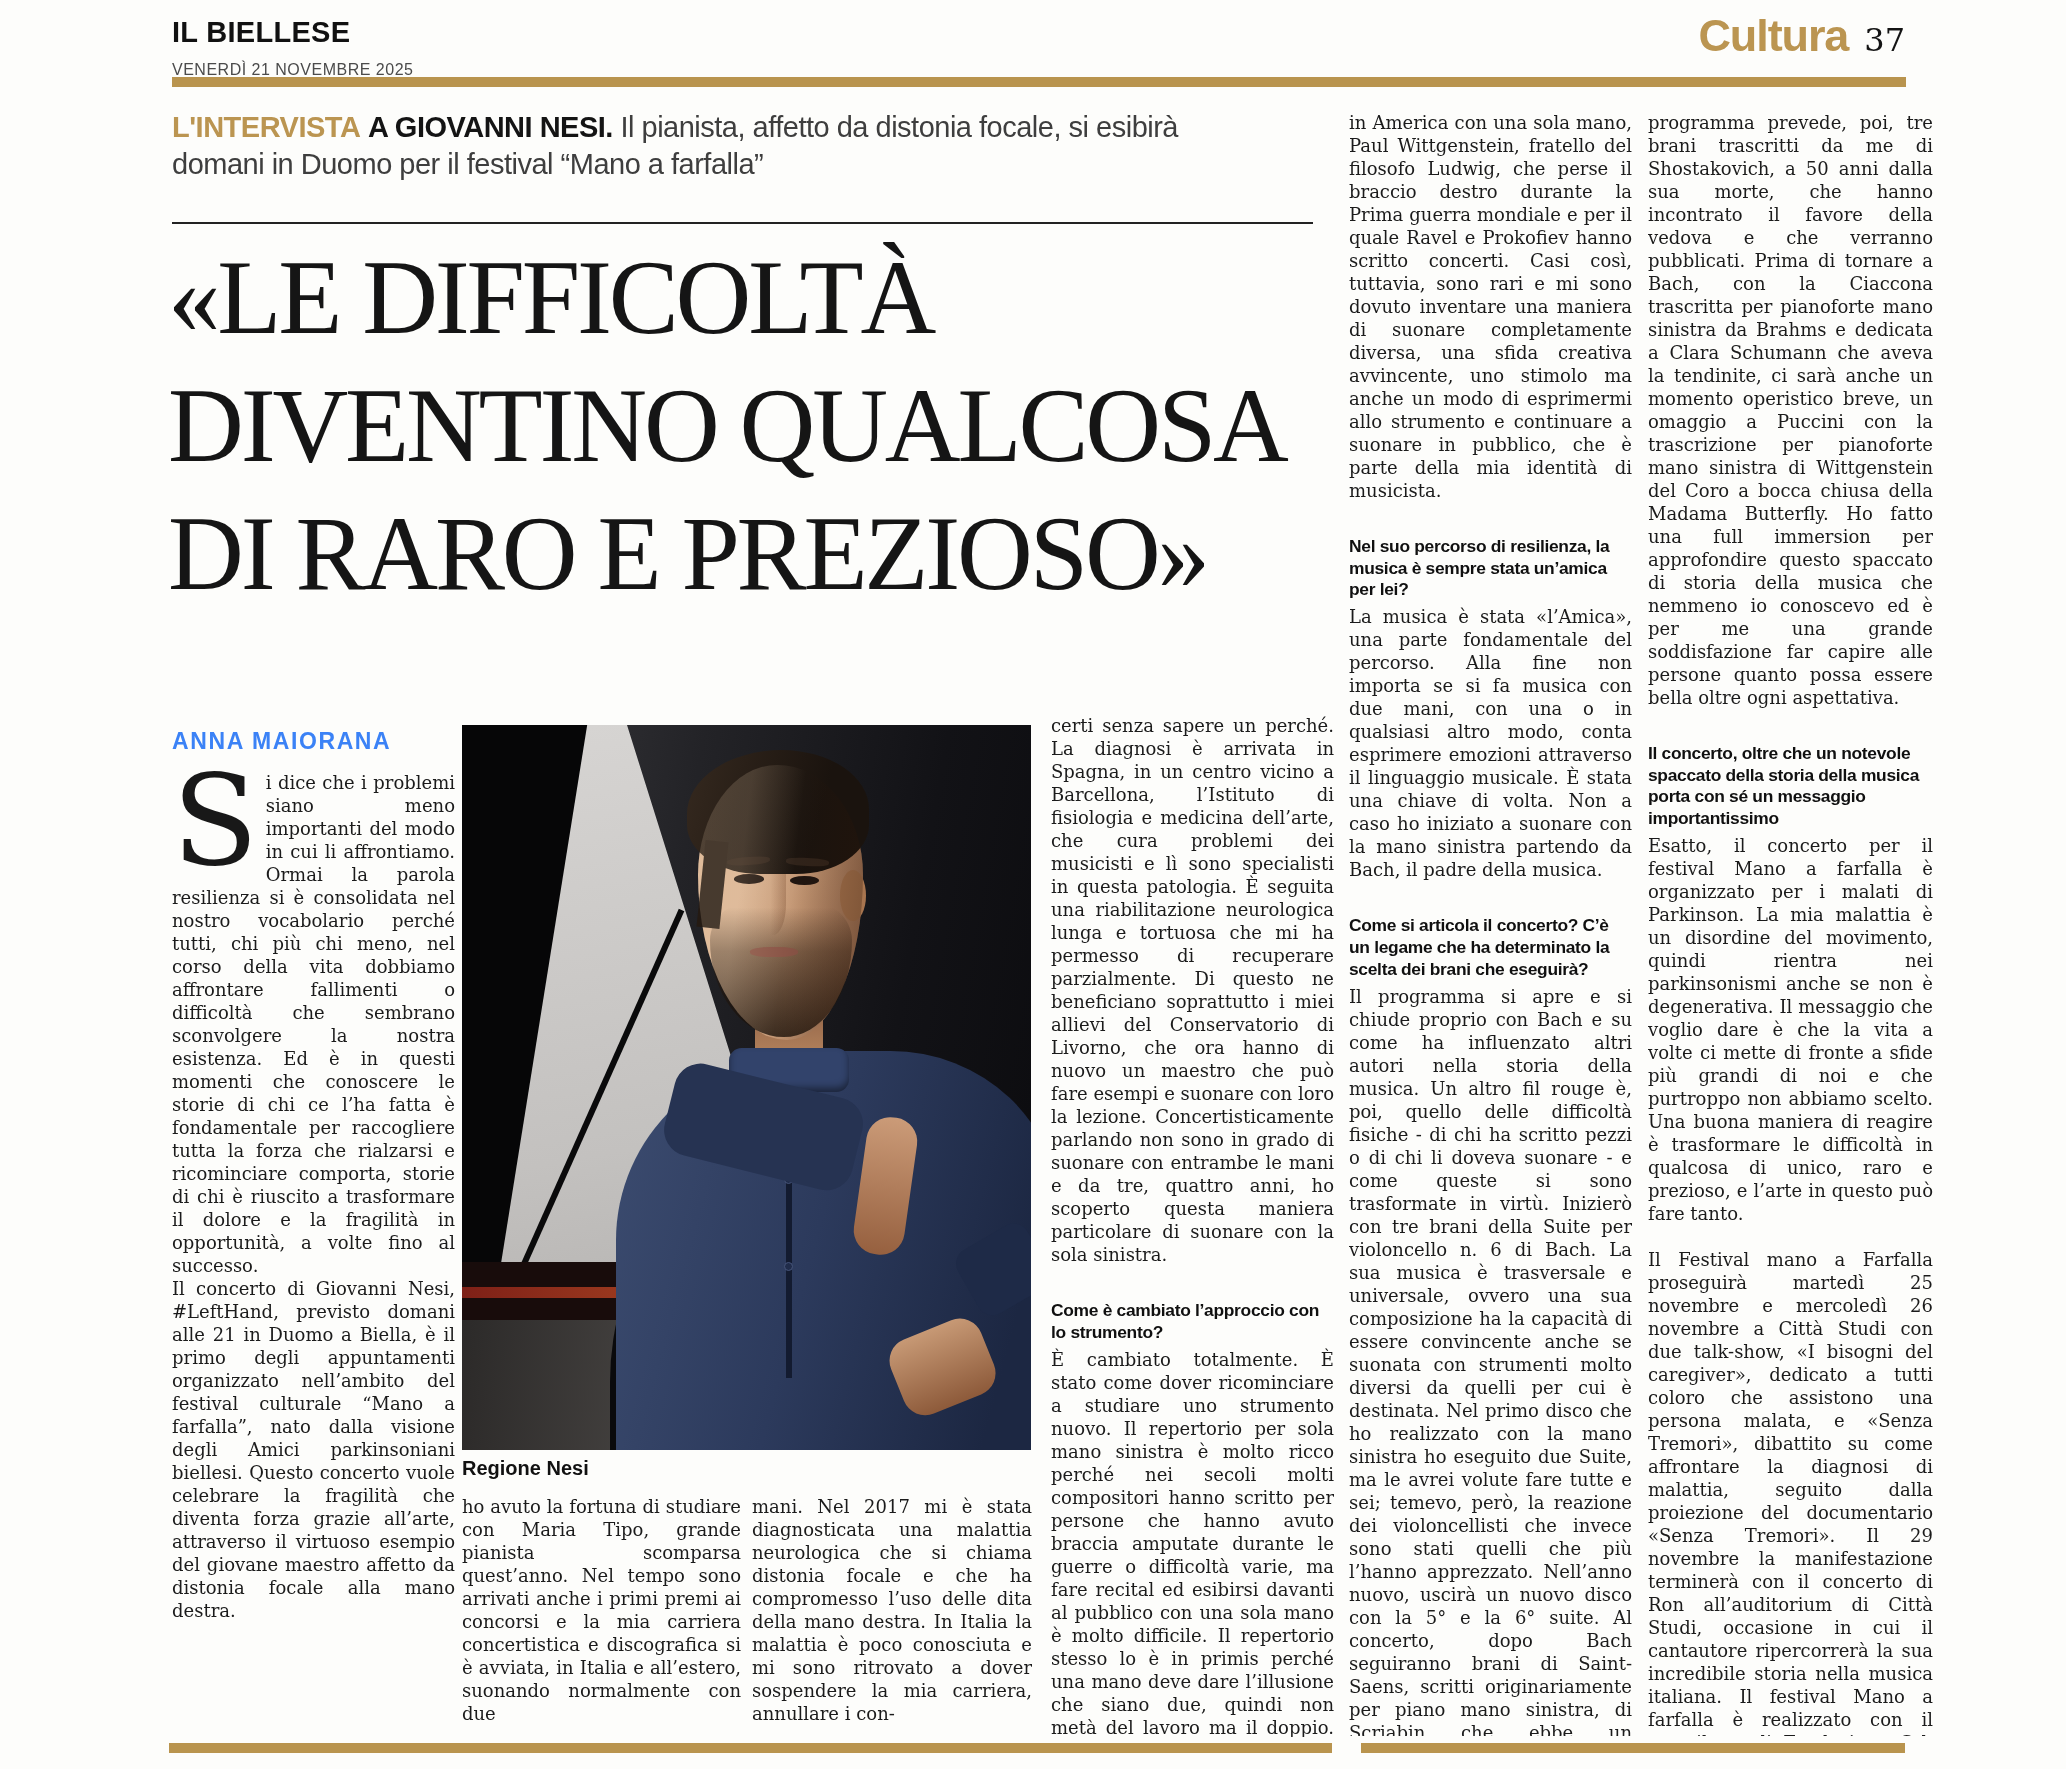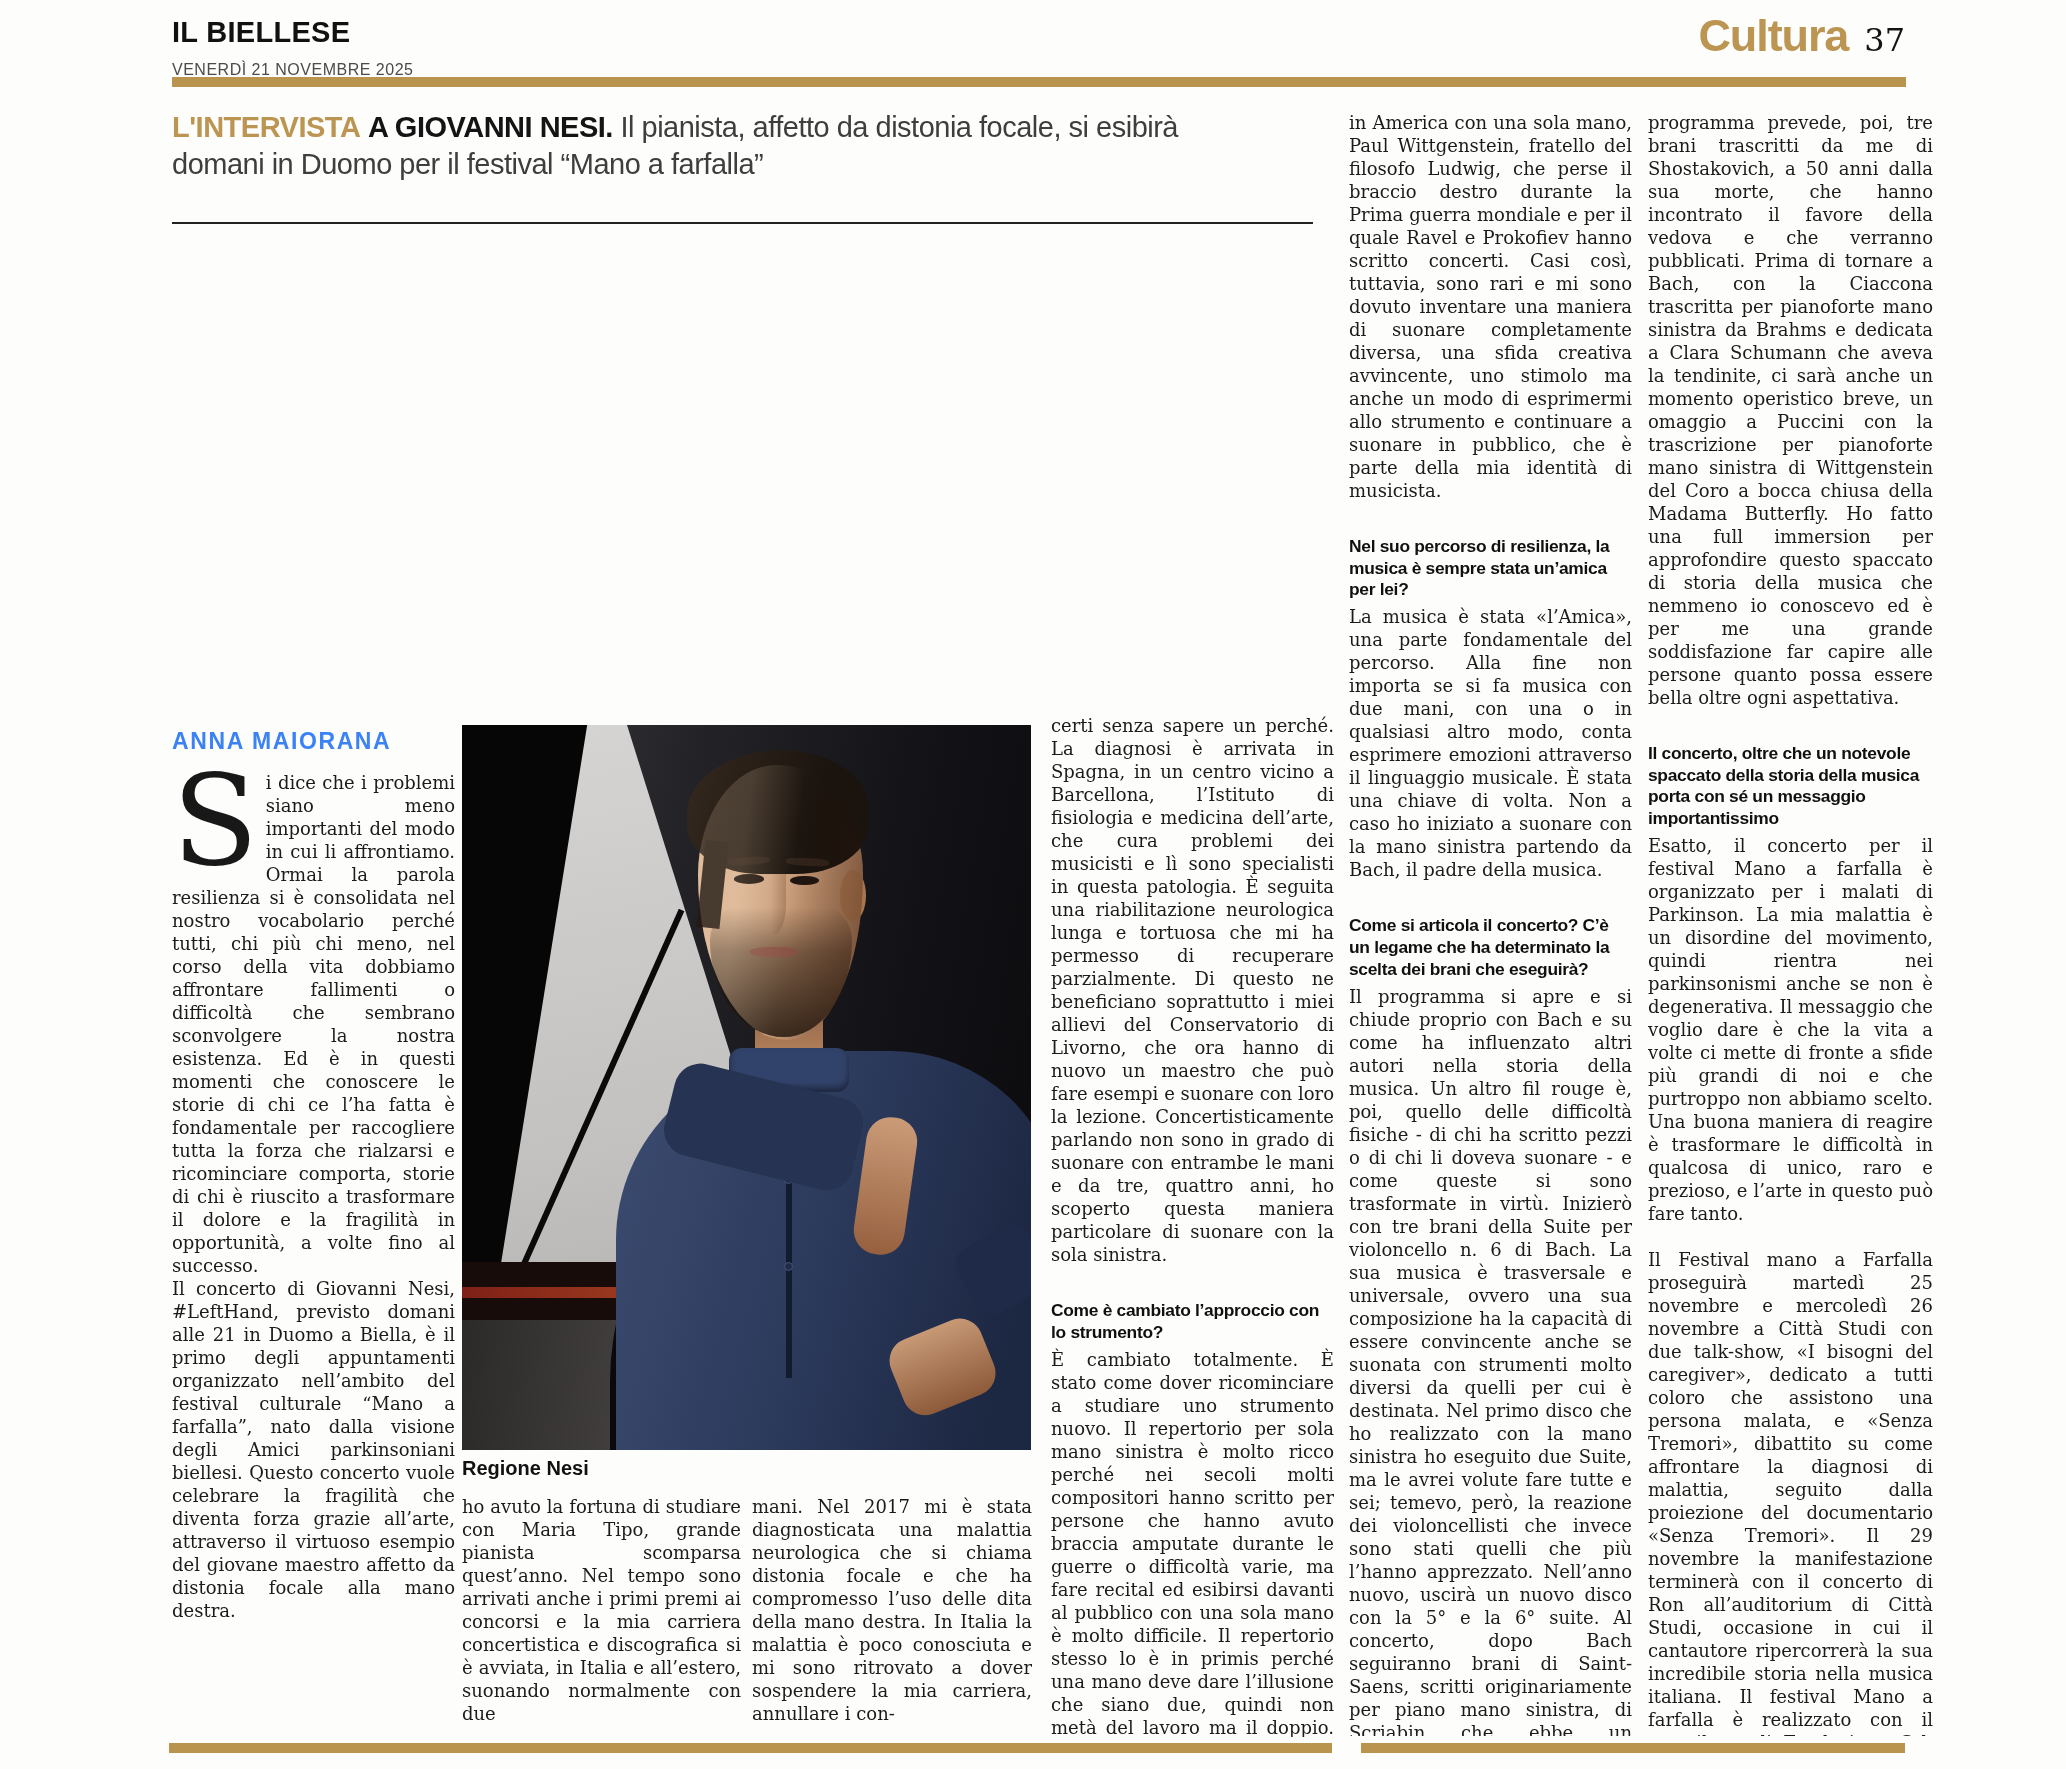--- a/index.html
+++ b/index.html
@@ -133,20 +133,25 @@
 
   <div class="abs kicker">
     <span class="lab">L'INTERVISTA</span>
     <span> </span>
     <span class="subj">A GIOVANNI NESI.</span>
     <span> </span>
     <span class="desc">Il pianista, affetto da distonia focale, si esibirà domani in Duomo per il festival “Mano a farfalla”</span>
   </div>
   <div class="abs rule"></div>
 
+  <div class="abs headline">
+    <div>«LE DIFFICOLTÀ</div>
+    <div>DIVENTINO QUALCOSA</div>
+    <div>DI RARO E PREZIOSO»</div>
+  </div>
 
   <div class="abs byline">ANNA MAIORANA</div>
 
   <div class="abs col c1">
     <p><span class="dropcap">S</span><span>i dice che i problemi siano meno importanti del modo in cui li affrontiamo. Ormai la parola resilienza si è consolidata nel nostro vocabolario perché tutti, chi più chi meno, nel corso della vita dobbiamo affrontare fallimenti o difficoltà che sembrano sconvolgere la nostra esistenza. Ed è in questi momenti che conoscere le storie di chi ce l’ha fatta è fondamentale per raccogliere tutta la forza che rialzarsi e ricominciare comporta, storie di chi è riuscito a trasformare il dolore e la fragilità in opportunità, a volte fino al successo.</span></p>
     <p>Il concerto di Giovanni Nesi, #LeftHand, previsto domani alle 21 in Duomo a Biella, è il primo degli appuntamenti organizzato nell’ambito del festival culturale “Mano a farfalla”, nato dalla visione degli Amici parkinsoniani biellesi. Questo concerto vuole celebrare la fragilità che diventa forza grazie all’arte, attraverso il virtuoso esempio del giovane maestro affetto da distonia focale alla mano destra.</p>
 
   </div>
 
   <div class="abs photo">

